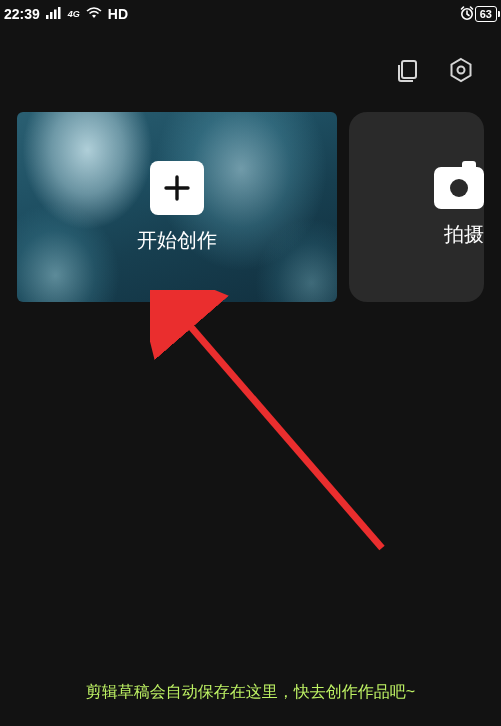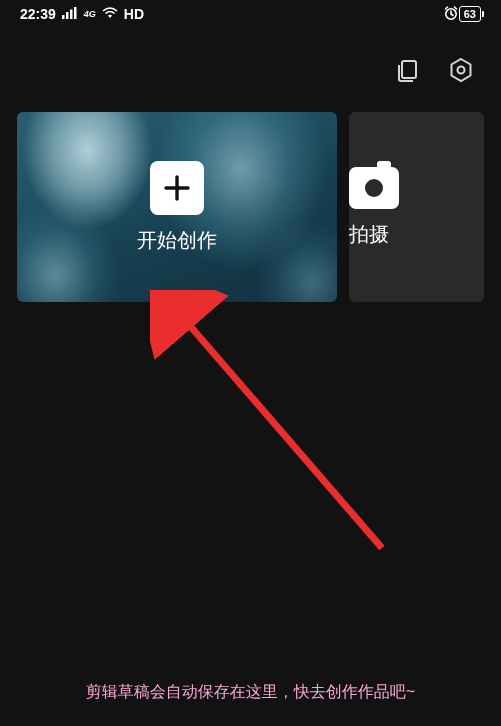--- a/index.html
+++ b/index.html
@@ -14,21 +14,21 @@
       font-family: -apple-system, BlinkMacSystemFont, "PingFang SC", "Helvetica Neue", sans-serif;
       color: #fff;
       overflow: hidden;
       position: relative;
     }
     .status-bar {
       height: 28px;
       display: flex;
       align-items: center;
       justify-content: space-between;
-      padding: 0 20px;
+      padding: 0 4px;
       font-size: 14px;
       font-weight: 600;
     }
     .status-left {
       display: flex;
       align-items: center;
       gap: 6px;
     }
     .status-right {
       display: flex;
@@ -120,24 +120,24 @@
     }
     .card-label {
       color: #fff;
       font-size: 20px;
       font-weight: 500;
     }
     .card-shoot {
       width: 135px;
       height: 190px;
       background: #2a2a2a;
-      border-radius: 6px;
+      border-radius: 18px;
       display: flex;
       flex-direction: column;
-      align-items: flex-start;
+      align-items: flex-end;
       justify-content: center;
       gap: 12px;
       cursor: pointer;
     }
     .camera-box {
       width: 50px;
       height: 42px;
       background: #fff;
       border-radius: 7px;
       position: relative;
@@ -161,21 +161,21 @@
       height: 18px;
       background: #2a2a2a;
       border-radius: 50%;
     }
     .hint {
       position: absolute;
       bottom: 22px;
       left: 0;
       right: 0;
       text-align: center;
-      color: #f9a8d4;
+      color: #bef264;
       font-size: 16px;
       line-height: 24px;
       padding: 0 60px;
     }
     .arrow-overlay {
       position: absolute;
       left: 150px;
       top: 290px;
       width: 260px;
       height: 280px;

